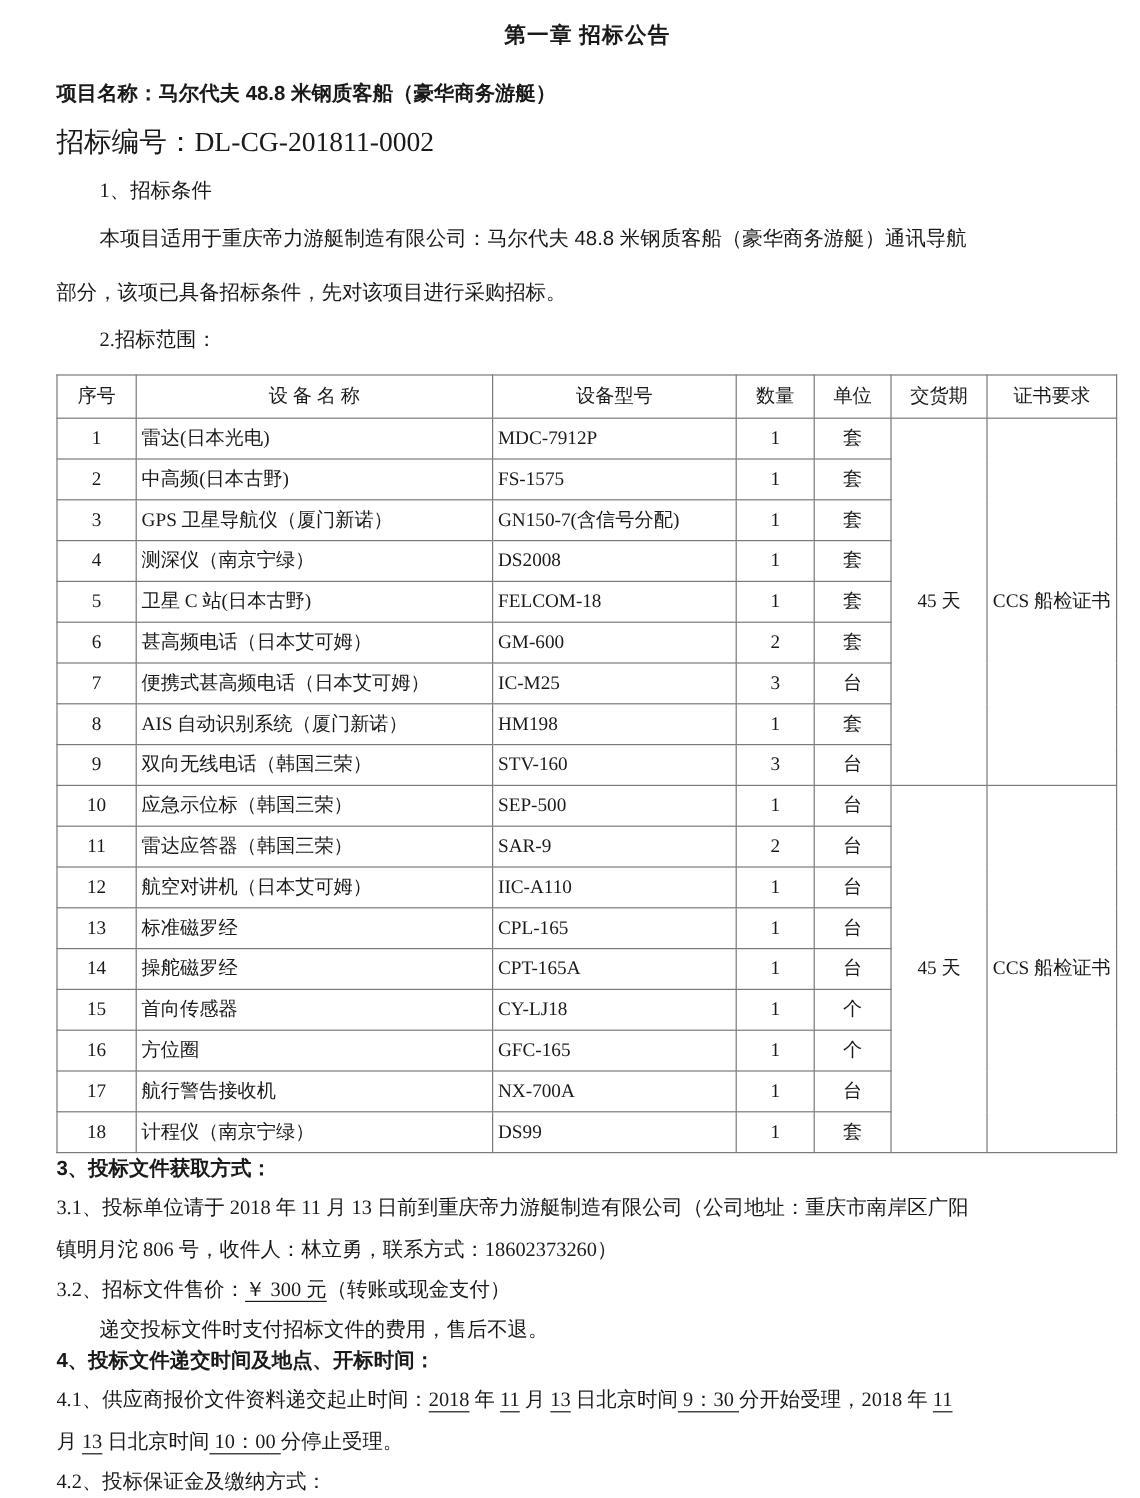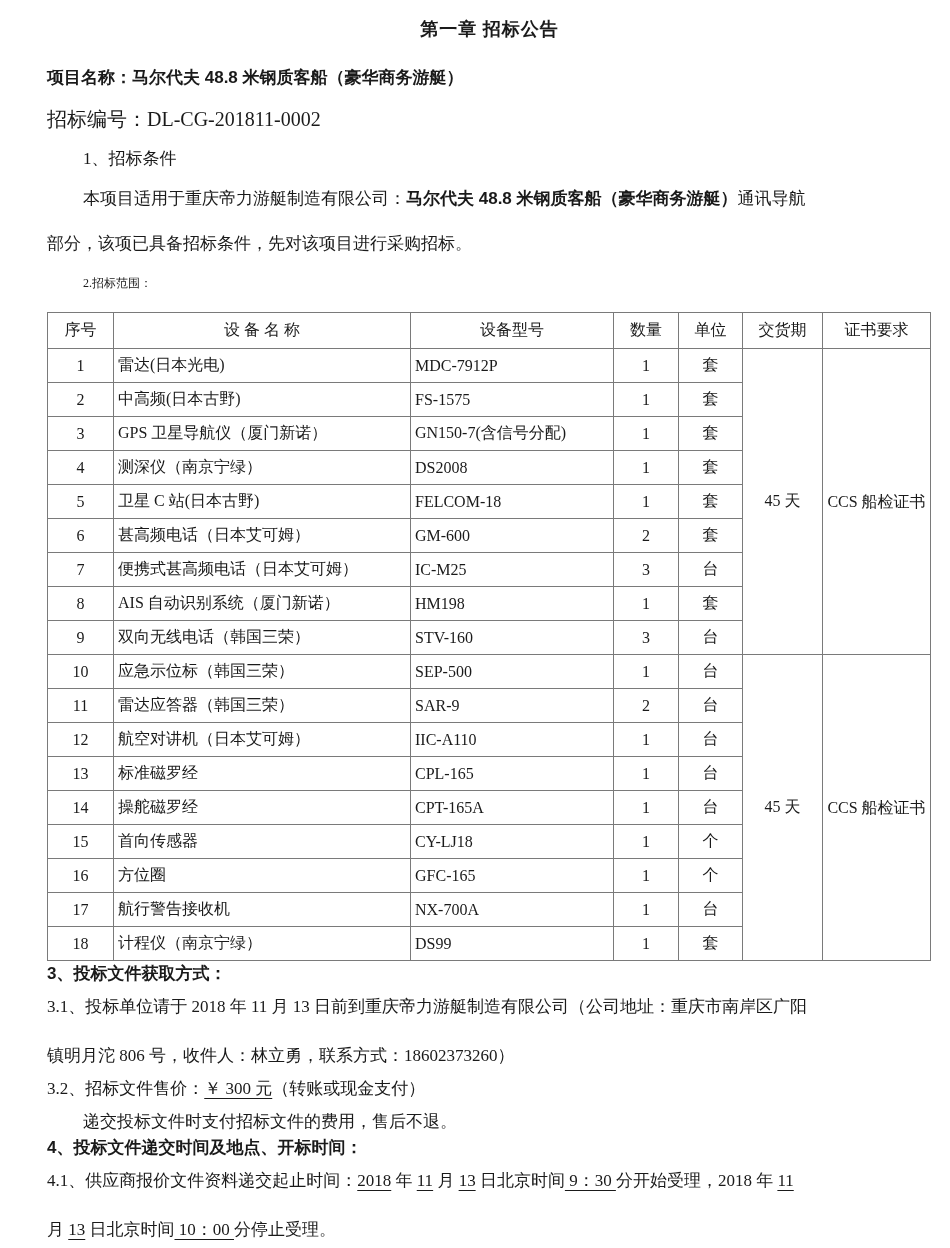--- a/index.html
+++ b/index.html
@@ -15,37 +15,37 @@
 
   .doc-title {
     text-align: center;
     font-size: 18px;
     font-weight: bold;
     line-height: 34px;
     margin: 6px 0 0 0;
     letter-spacing: 1px;
   }
   .hei { font-family: "Liberation Sans", "DejaVu Sans", sans-serif; }
-  .bold { font-weight: bold; }
+  .bold { font-weight: normal; }
 
   .project-line {
     margin-top: 20px;
     font-size: 17px;
     font-weight: bold;
     font-family: "Liberation Sans", "DejaVu Sans", sans-serif;
     line-height: 24px;
   }
-  .tender-line { margin-top: 17px; font-size: 20px; line-height: 24px; }
+  .tender-line { margin-top: 17px; font-size: 23px; line-height: 24px; }
 
   .s1-heading { margin: 16px 0 0 36px; font-size: 17px; line-height: 24px; }
   .body-line  { font-size: 17px; line-height: 24px; }
   .indent2 { padding-left: 36px; }
   .mt14 { margin-top: 21px; }
   .mt16 { margin-top: 16px; }
-  .s2-heading { margin: 15px 0 0 36px; font-size: 12px; line-height: 24px; }
+  .s2-heading { margin: 15px 0 0 36px; font-size: 17px; line-height: 24px; }
 
   table.scope {
     border-collapse: collapse;
     margin-top: 17px;
     table-layout: fixed;
     width: 883px;
   }
   table.scope th, table.scope td {
     border: 1px solid #7a7a7a;
     font-size: 16px;
@@ -68,21 +68,21 @@
   col.c-cert  { width: 108px; }
 
   .s3-heading, .s4-heading {
     margin-top: 0;
     font-size: 17px;
     font-weight: bold;
     font-family: "Liberation Sans", "DejaVu Sans", sans-serif;
     line-height: 26px;
   }
   .sec-line { font-size: 17px; line-height: 26px; margin-top: 7px; }
-  .sec-line-tight { font-size: 17px; line-height: 26px; margin-top: 23px; }
+  .sec-line-tight { font-size: 17px; line-height: 26px; margin-top: 9px; }
   .u { text-decoration: underline; text-underline-offset: 4px; }
 </style>
 </head>
 <body>
 
 <div class="page">
 
   <div class="doc-title">第一章 招标公告</div>
 
   <div class="project-line">项目名称：马尔代夫 48.8 米钢质客船（豪华商务游艇）</div>

